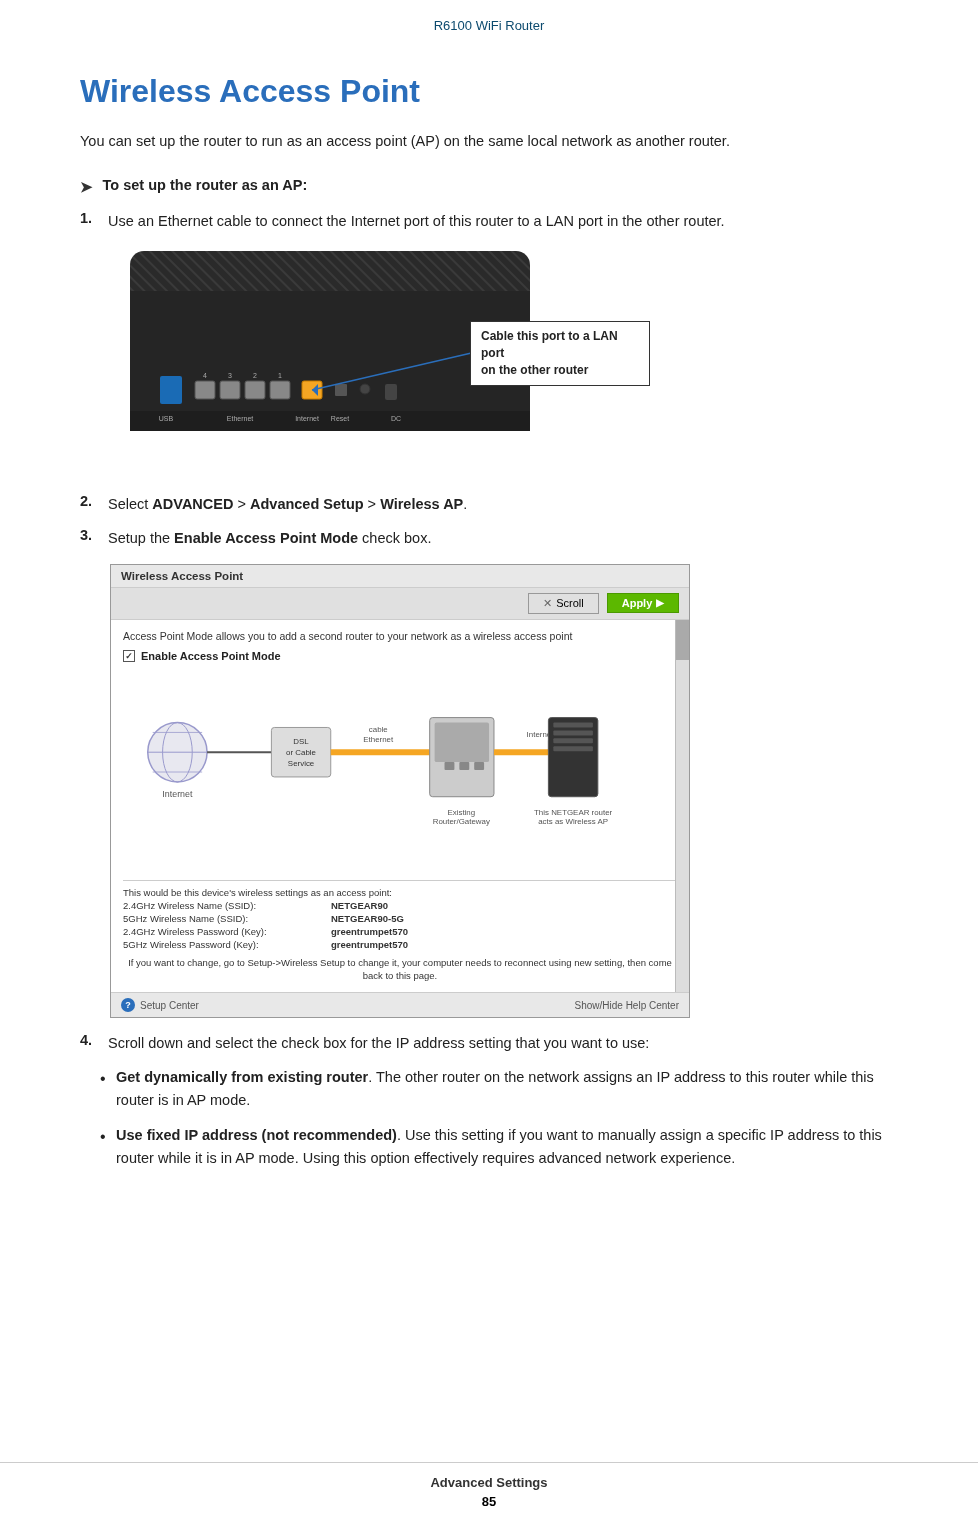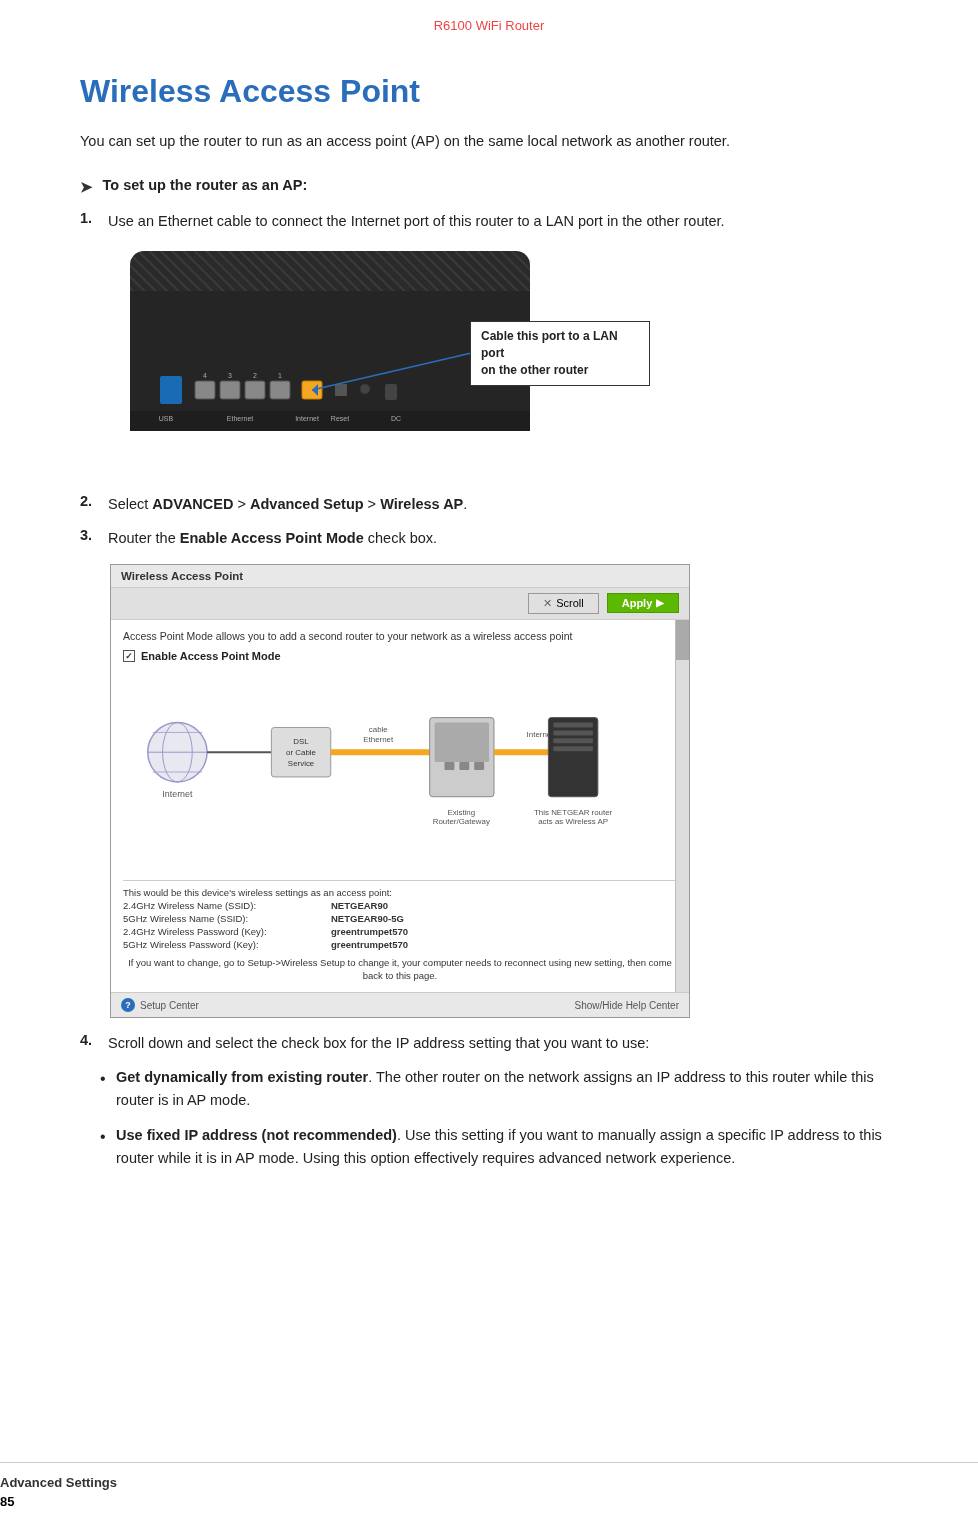--- a/index.html
+++ b/index.html
@@ -9,21 +9,21 @@
       color: #222;
       width: 978px;
       min-height: 1537px;
       position: relative;
     }
 
     .page-header {
       text-align: center;
       padding: 18px 0 10px;
       font-size: 13px;
-      color: #ef4444;
+      color: #0c4a6e;
       font-weight: normal;
     }
 
     .page-content {
       padding: 20px 80px 60px 80px;
     }
 
     .page-title {
       color: #2a6ebb;
       font-size: 32px;
@@ -277,21 +277,21 @@
       left: 0;
       top: 0;
       font-size: 16px;
     }
 
     .page-footer {
       position: absolute;
       bottom: 28px;
       left: 0;
       right: 0;
-      text-align: left;
+      text-align: center;
       border-top: 1px solid #ccc;
       padding-top: 12px;
     }
 
     .page-footer-label {
       font-size: 13px;
       font-weight: bold;
       color: #333;
     }
 
@@ -399,21 +399,21 @@
   <div class="step-row" style="margin-bottom:10px;">
     <span class="step-num">2.</span>
     <span class="step-content">
       <span>Select </span><span class="bold-text">ADVANCED</span><span> &gt; </span><span class="bold-text">Advanced Setup</span><span> &gt; </span><span class="bold-text">Wireless AP</span><span>.</span>
     </span>
   </div>
 
   <div class="step-row" style="margin-bottom:14px;">
     <span class="step-num">3.</span>
     <span class="step-content">
-      <span>Router the </span><span class="bold-text">Enable Access Point Mode</span><span> check box.</span>
+      <span>Setup the </span><span class="bold-text">Enable Access Point Mode</span><span> check box.</span>
     </span>
   </div>
 
   <div class="screenshot-container">
     <div class="screenshot-title-bar">
       <span>Wireless Access Point</span>
     </div>
     <div class="screenshot-toolbar">
       <div style="flex:1;"></div>
       <button class="btn-cancel">

